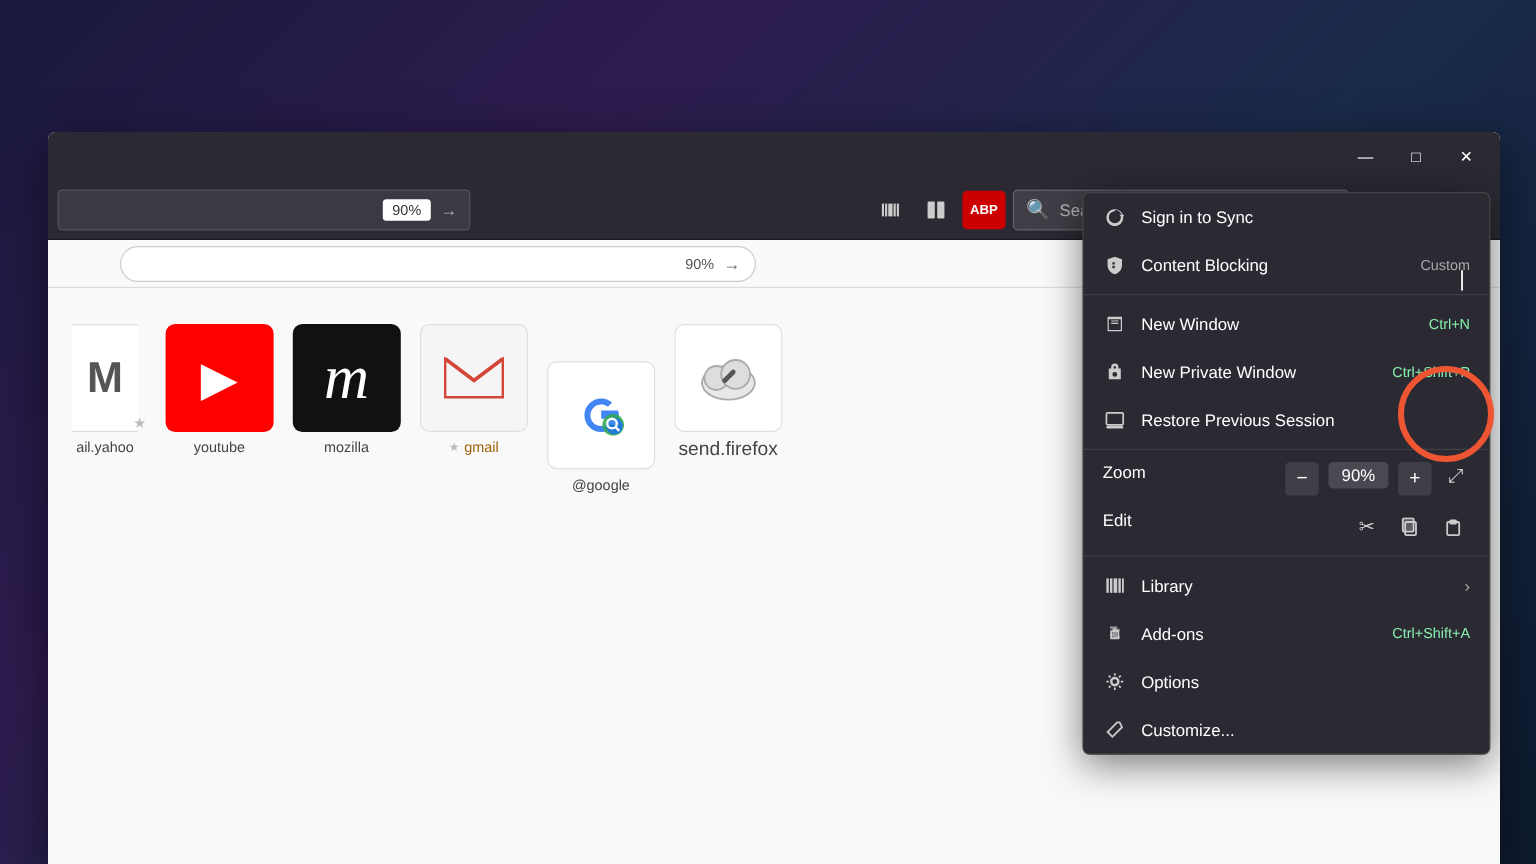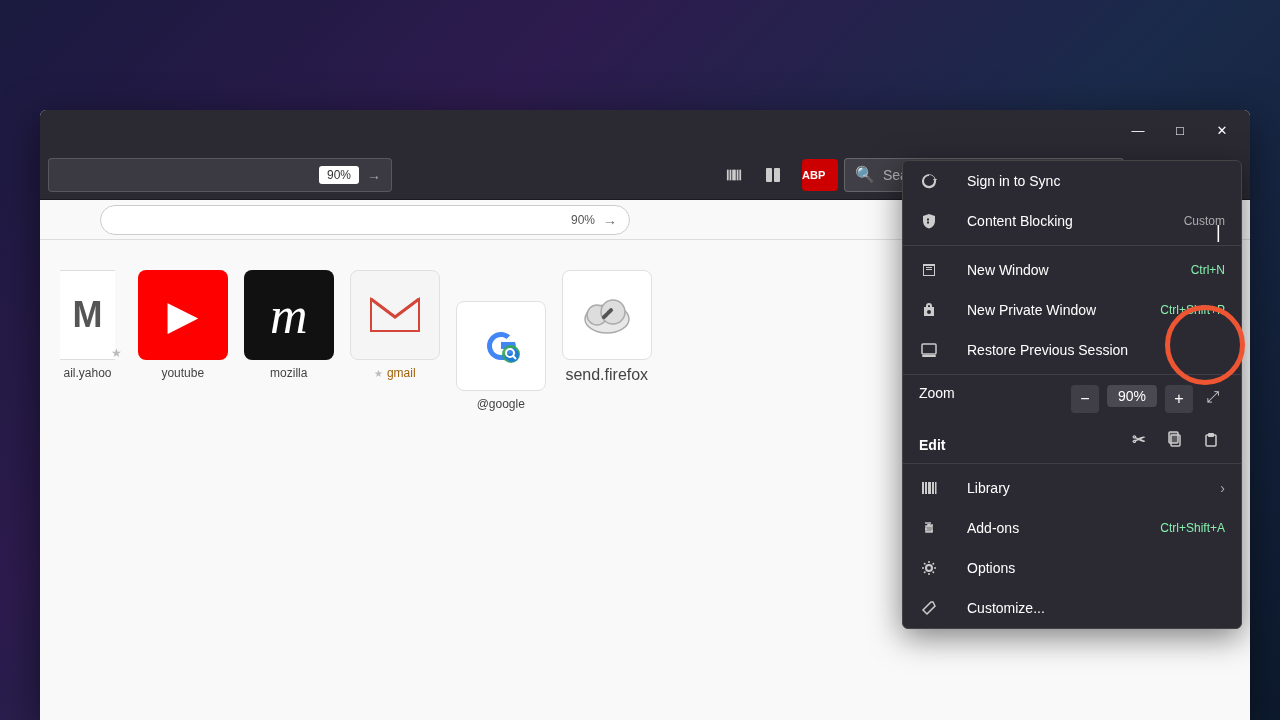--- a/index.html
+++ b/index.html
@@ -96,20 +96,21 @@
 
     .toolbar-icon-btn {
       width: 32px;
       height: 32px;
       background: transparent;
       border: none;
       color: #ccc;
       cursor: pointer;
       display: flex;
       align-items: center;
+      justify-content: center;
       border-radius: 4px;
       font-size: 16px;
     }
 
     .search-bar {
       width: 280px;
       height: 34px;
       background: rgba(255,255,255,0.1);
       border: 1px solid rgba(255,255,255,0.2);
       border-radius: 4px;
@@ -198,21 +199,21 @@
       z-index: 200;
       overflow: hidden;
       color: #fff;
     }
 
     .menu-item {
       display: flex;
       align-items: center;
       padding: 10px 16px;
       cursor: pointer;
-      gap: 28px;
+      gap: 12px;
       font-size: 14px;
       min-height: 40px;
       justify-content: space-between;
     }
 
     .menu-item-icon {
       width: 20px;
       height: 20px;
       display: flex;
       align-items: center;
@@ -267,24 +268,23 @@
       color: #ccc;
       display: flex;
       align-items: center;
       justify-content: center;
       cursor: pointer;
     }
 
     
     .edit-row {
       display: flex;
-      align-items: flex-end;
+      align-items: flex-start;
       padding: 6px 16px;
       gap: 12px;
-      font-weight: bold;
     }
     .edit-label { font-size: 14px; color: #fff; flex: 1; }
     .edit-icons {
       display: flex;
       gap: 8px;
       color: #ccc;
     }
     .edit-icon-btn {
       width: 28px;
       height: 28px;

